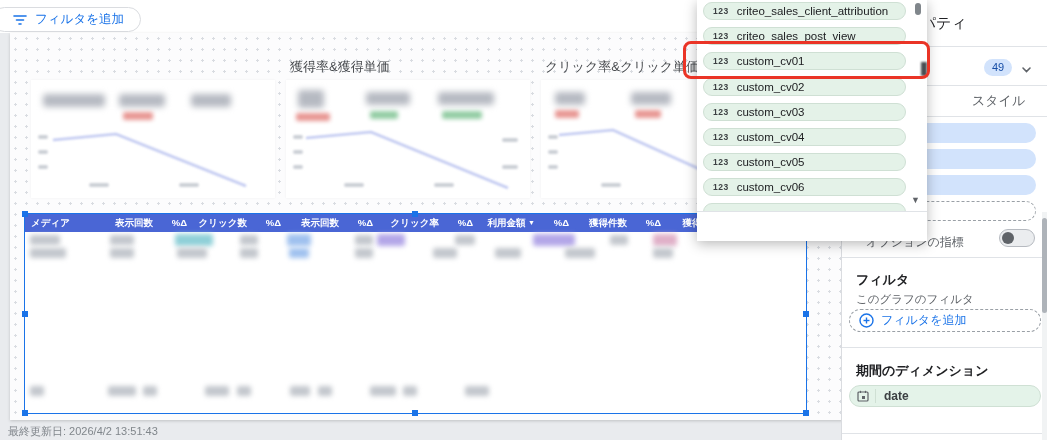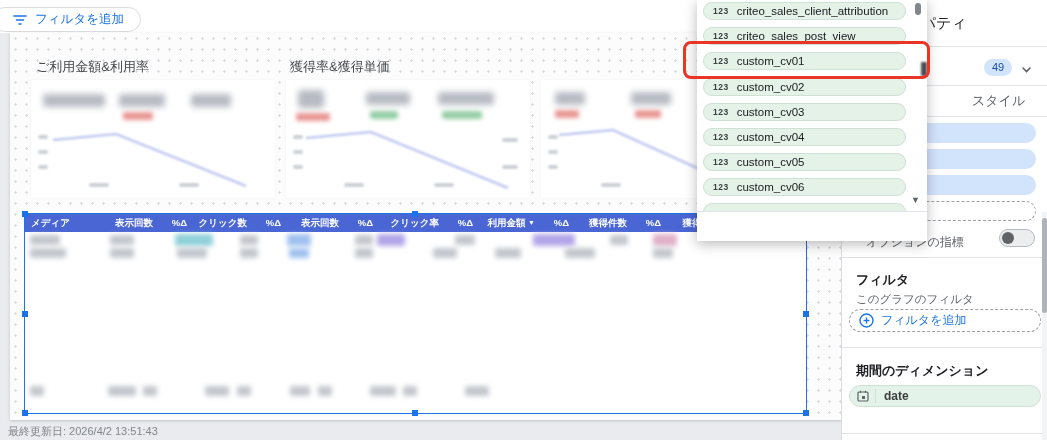--- a/index.html
+++ b/index.html
@@ -106,22 +106,22 @@
               <line x1="6" y1="10" x2="8" y2="10"></line>
             </g>
           </svg>
       </span>
       <span>フィルタを追加</span>
     </div>
   </div>
 
   <div class="canvas">
 
-    <div class="chart-title" style="left:26px;">ご利用金額&amp;利用率</div>
     <div class="chart-title" style="left:280px;">獲得率&amp;獲得単価</div>
+    <div class="chart-title" style="left:535px;">クリック率&amp;クリック単価</div>
 
     <div class="card" style="left:21px;width:244px;">
       <div class="sc-blob" style="left:12px;top:14px;width:62px;"></div>
       <div class="sc-blob" style="left:88px;top:14px;width:46px;"></div>
       <div class="sc-delta red" style="left:92px;top:32px;width:30px;"></div>
       <div class="sc-blob" style="left:160px;top:14px;width:40px;"></div>
       <svg class="mini-line" viewBox="0 0 244 118">
           <polyline points="22,60 85,54 215,106" fill="none" stroke="#b6c0ee" stroke-width="2.5" opacity="0.85"></polyline>
         </svg>
       <div class="axis-dash" style="left:7px;top:55px;width:10px;"></div>

